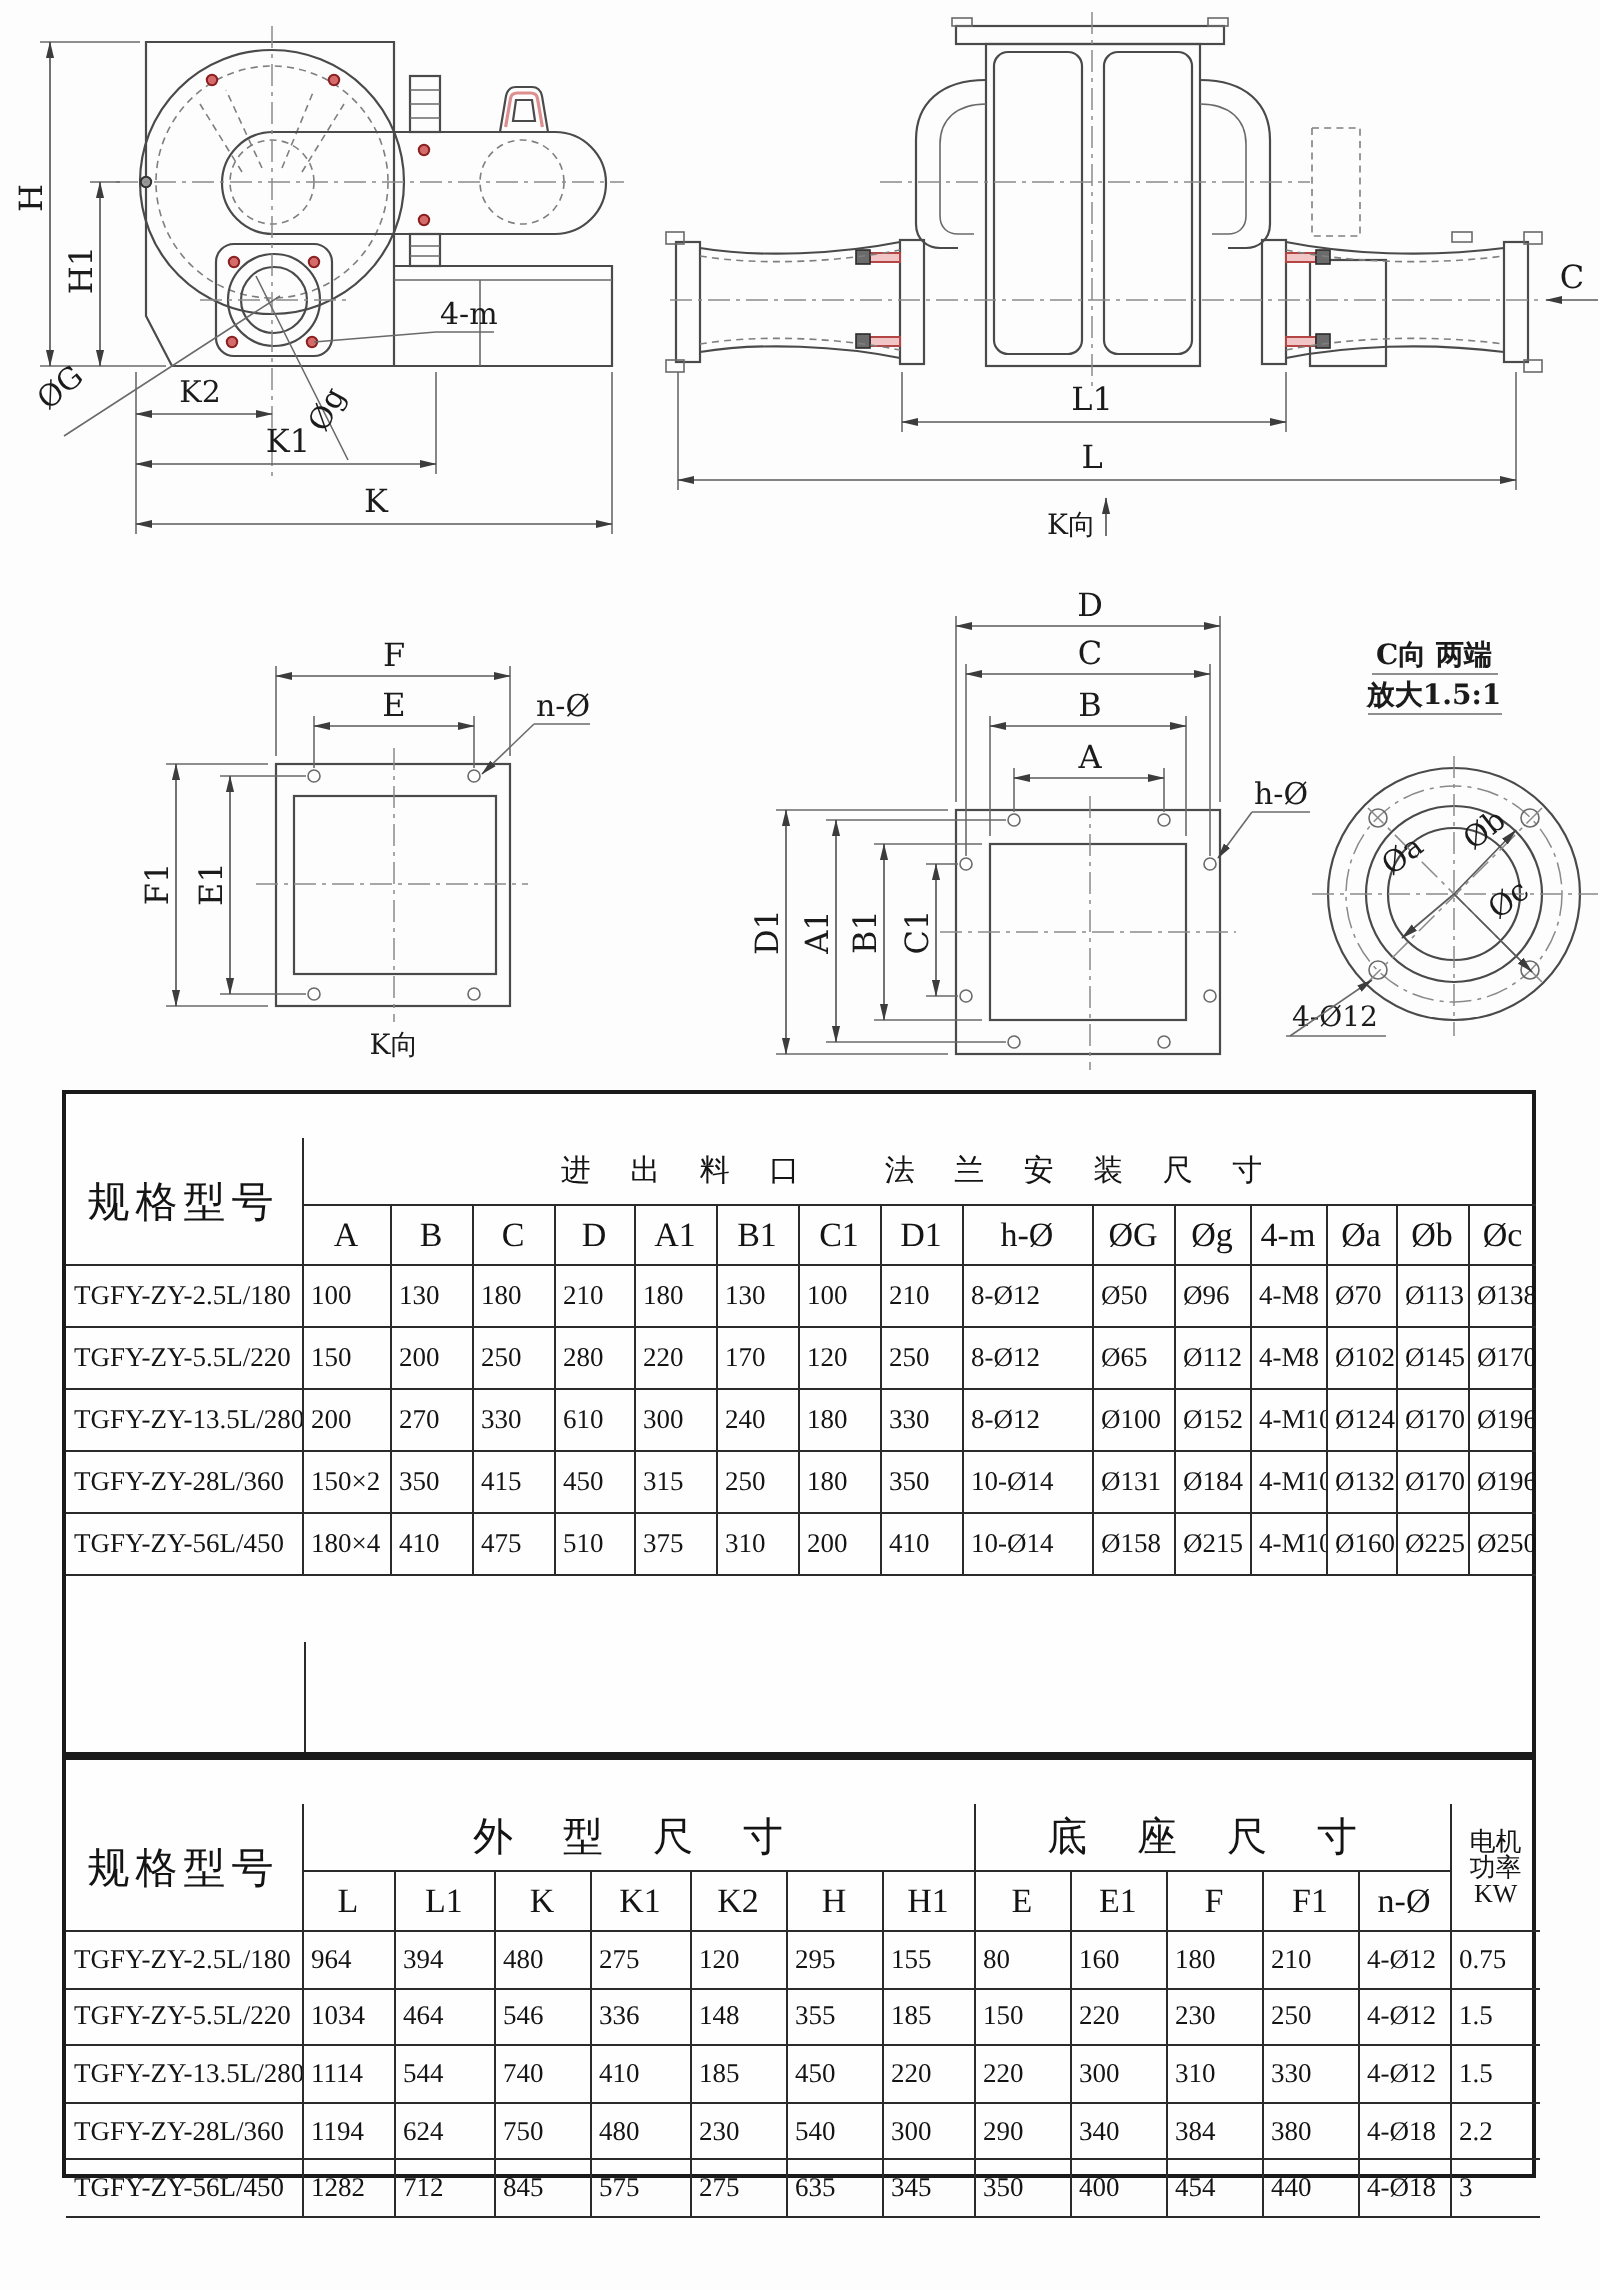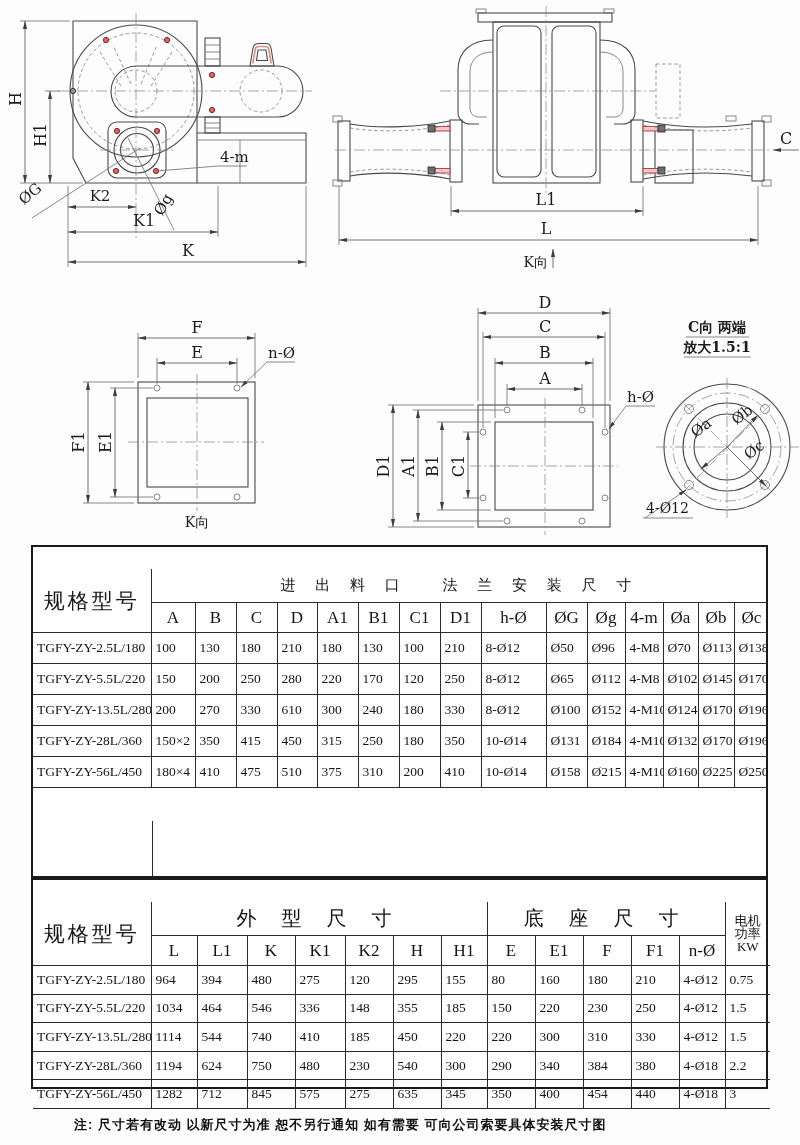--- a/index.html
+++ b/index.html
@@ -509,14 +509,13 @@
             <td>400</td>
             <td>454</td>
             <td>440</td>
             <td>4-Ø18</td>
             <td>3</td>
           </tr>
         </tbody>
     </table>
   </div>
 
-  <div class="note">注: 尺寸若有改动 以新尺寸为准 恕不另行通知 如有需要 可向公司索要具体安装尺寸图</div>
 </div>
 
 </body></html>

